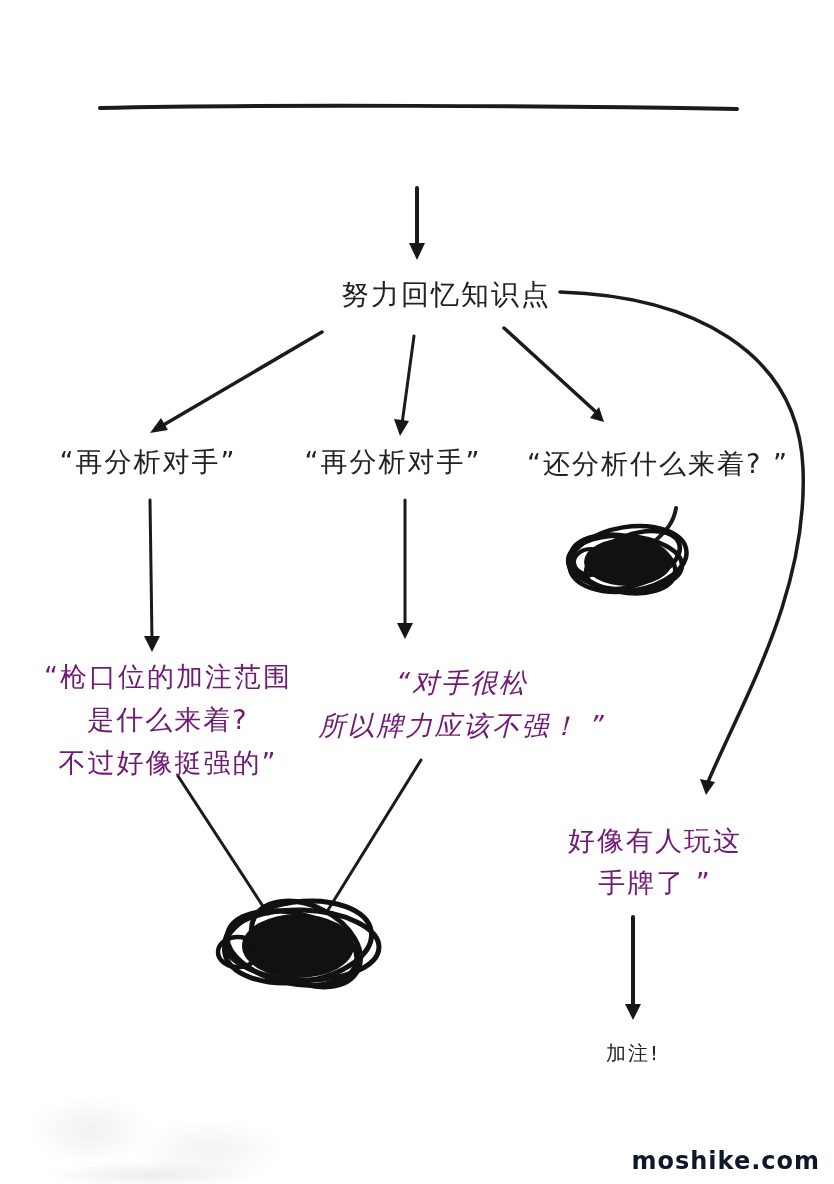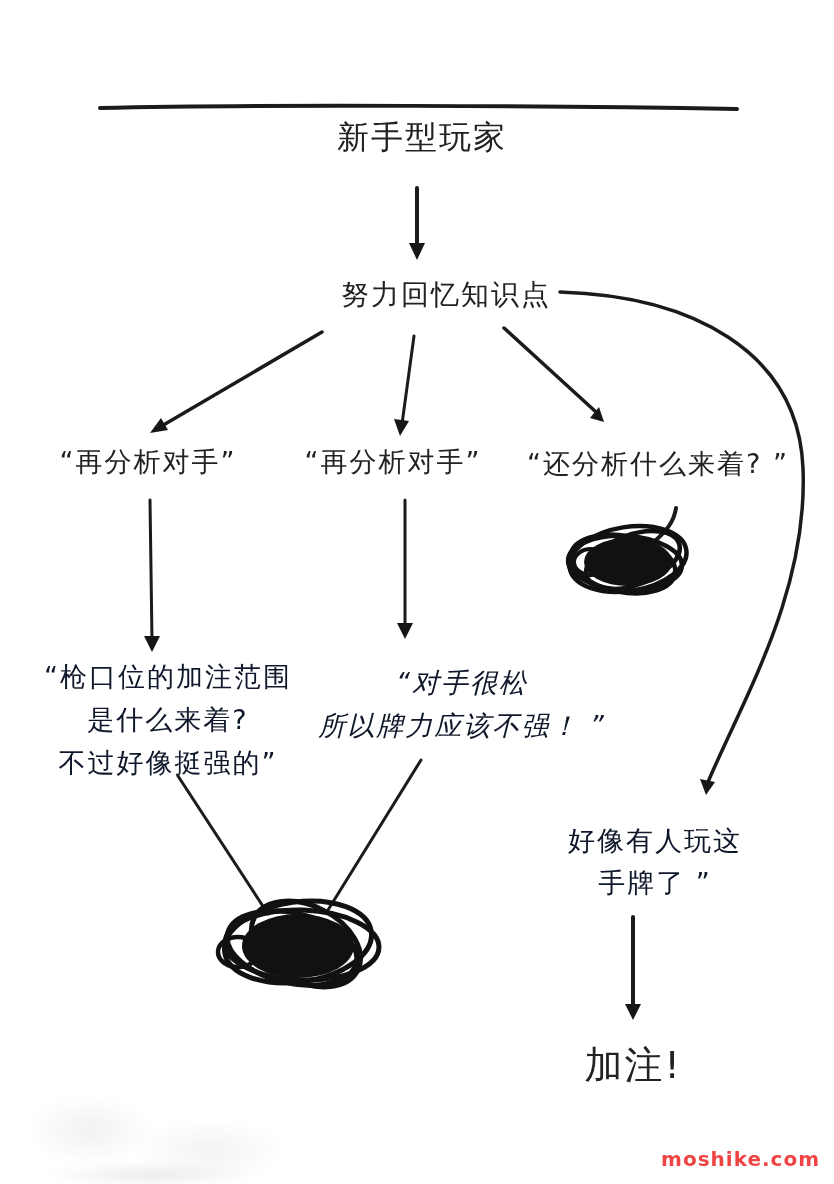--- a/index.html
+++ b/index.html
@@ -24,31 +24,31 @@
     text-align: center;
   }
   .title   { font-size: 39px; top: 42px;  left: 425px; letter-spacing: 1px; }
   .subtitle{ font-size: 32px; top: 116px; left: 422px; }
   .root    { font-size: 28px; top: 276px; left: 446px; }
   .blabel  { font-size: 27px; top: 444px; }
   .b1 { left: 148px; }
   .b2 { left: 393px; }
   .b3 { left: 658px; top: 446px; }
   .thought { position: absolute; transform: translateX(-50%); text-align: center;
-             font-size: 27px; line-height: 43px; letter-spacing: 2px; color: #0f172a; }
+             font-size: 27px; line-height: 43px; letter-spacing: 2px; color: #701a75; }
   .t-left  { left: 168px; top: 655px; }
   .t-mid   { left: 462px; top: 661px; font-style: italic; }
   .t-right { left: 655px; top: 820px; line-height: 42px; }
-  .action  { font-size: 38px; top: 1040px; left: 633px; }
+  .action  { font-size: 20px; top: 1040px; left: 633px; }
   .watermark {
     position: absolute;
     top: 1147px;
     right: 14px;
-    font-size: 20px;
-    color: #ef4444;
+    font-size: 24px;
+    color: #0f172a;
     letter-spacing: 1px;
     font-weight: bold;
   }
   svg.ink { position: absolute; left: 0; top: 0; }
   .ghost {
     position: absolute;
     left: 0; top: 1040px;
     width: 300px; height: 144px;
     background:
       radial-gradient(ellipse 90px 50px at 90px 90px, rgba(120,120,130,0.10), transparent 70%),
@@ -112,21 +112,20 @@
       <ellipse cx="298" cy="946" rx="56" ry="32" fill="#111" stroke="none"></ellipse>
       <ellipse cx="298" cy="942" rx="74" ry="40" transform="rotate(-8 298 942)"></ellipse>
       <ellipse cx="292" cy="948" rx="66" ry="35" transform="rotate(13 292 948)"></ellipse>
       <ellipse cx="302" cy="945" rx="77" ry="35" transform="rotate(2 302 945)"></ellipse>
       <ellipse cx="306" cy="944" rx="58" ry="38" transform="rotate(27 306 944)"></ellipse>
       <ellipse cx="238" cy="952" rx="20" ry="15" stroke-width="4.5"></ellipse>
     </g>
   </svg>
 
 
-  <div class="hand subtitle">新手型玩家</div>
 
   <div class="hand root">努力回忆知识点</div>
 
   <div class="hand blabel b1">“再分析对手”</div>
 
   <div class="hand blabel b3">“还分析什么来着? ”</div>
 
   <div class="hand blabel b2">“再分析对手”</div>
 
   <div class="thought t-left">

